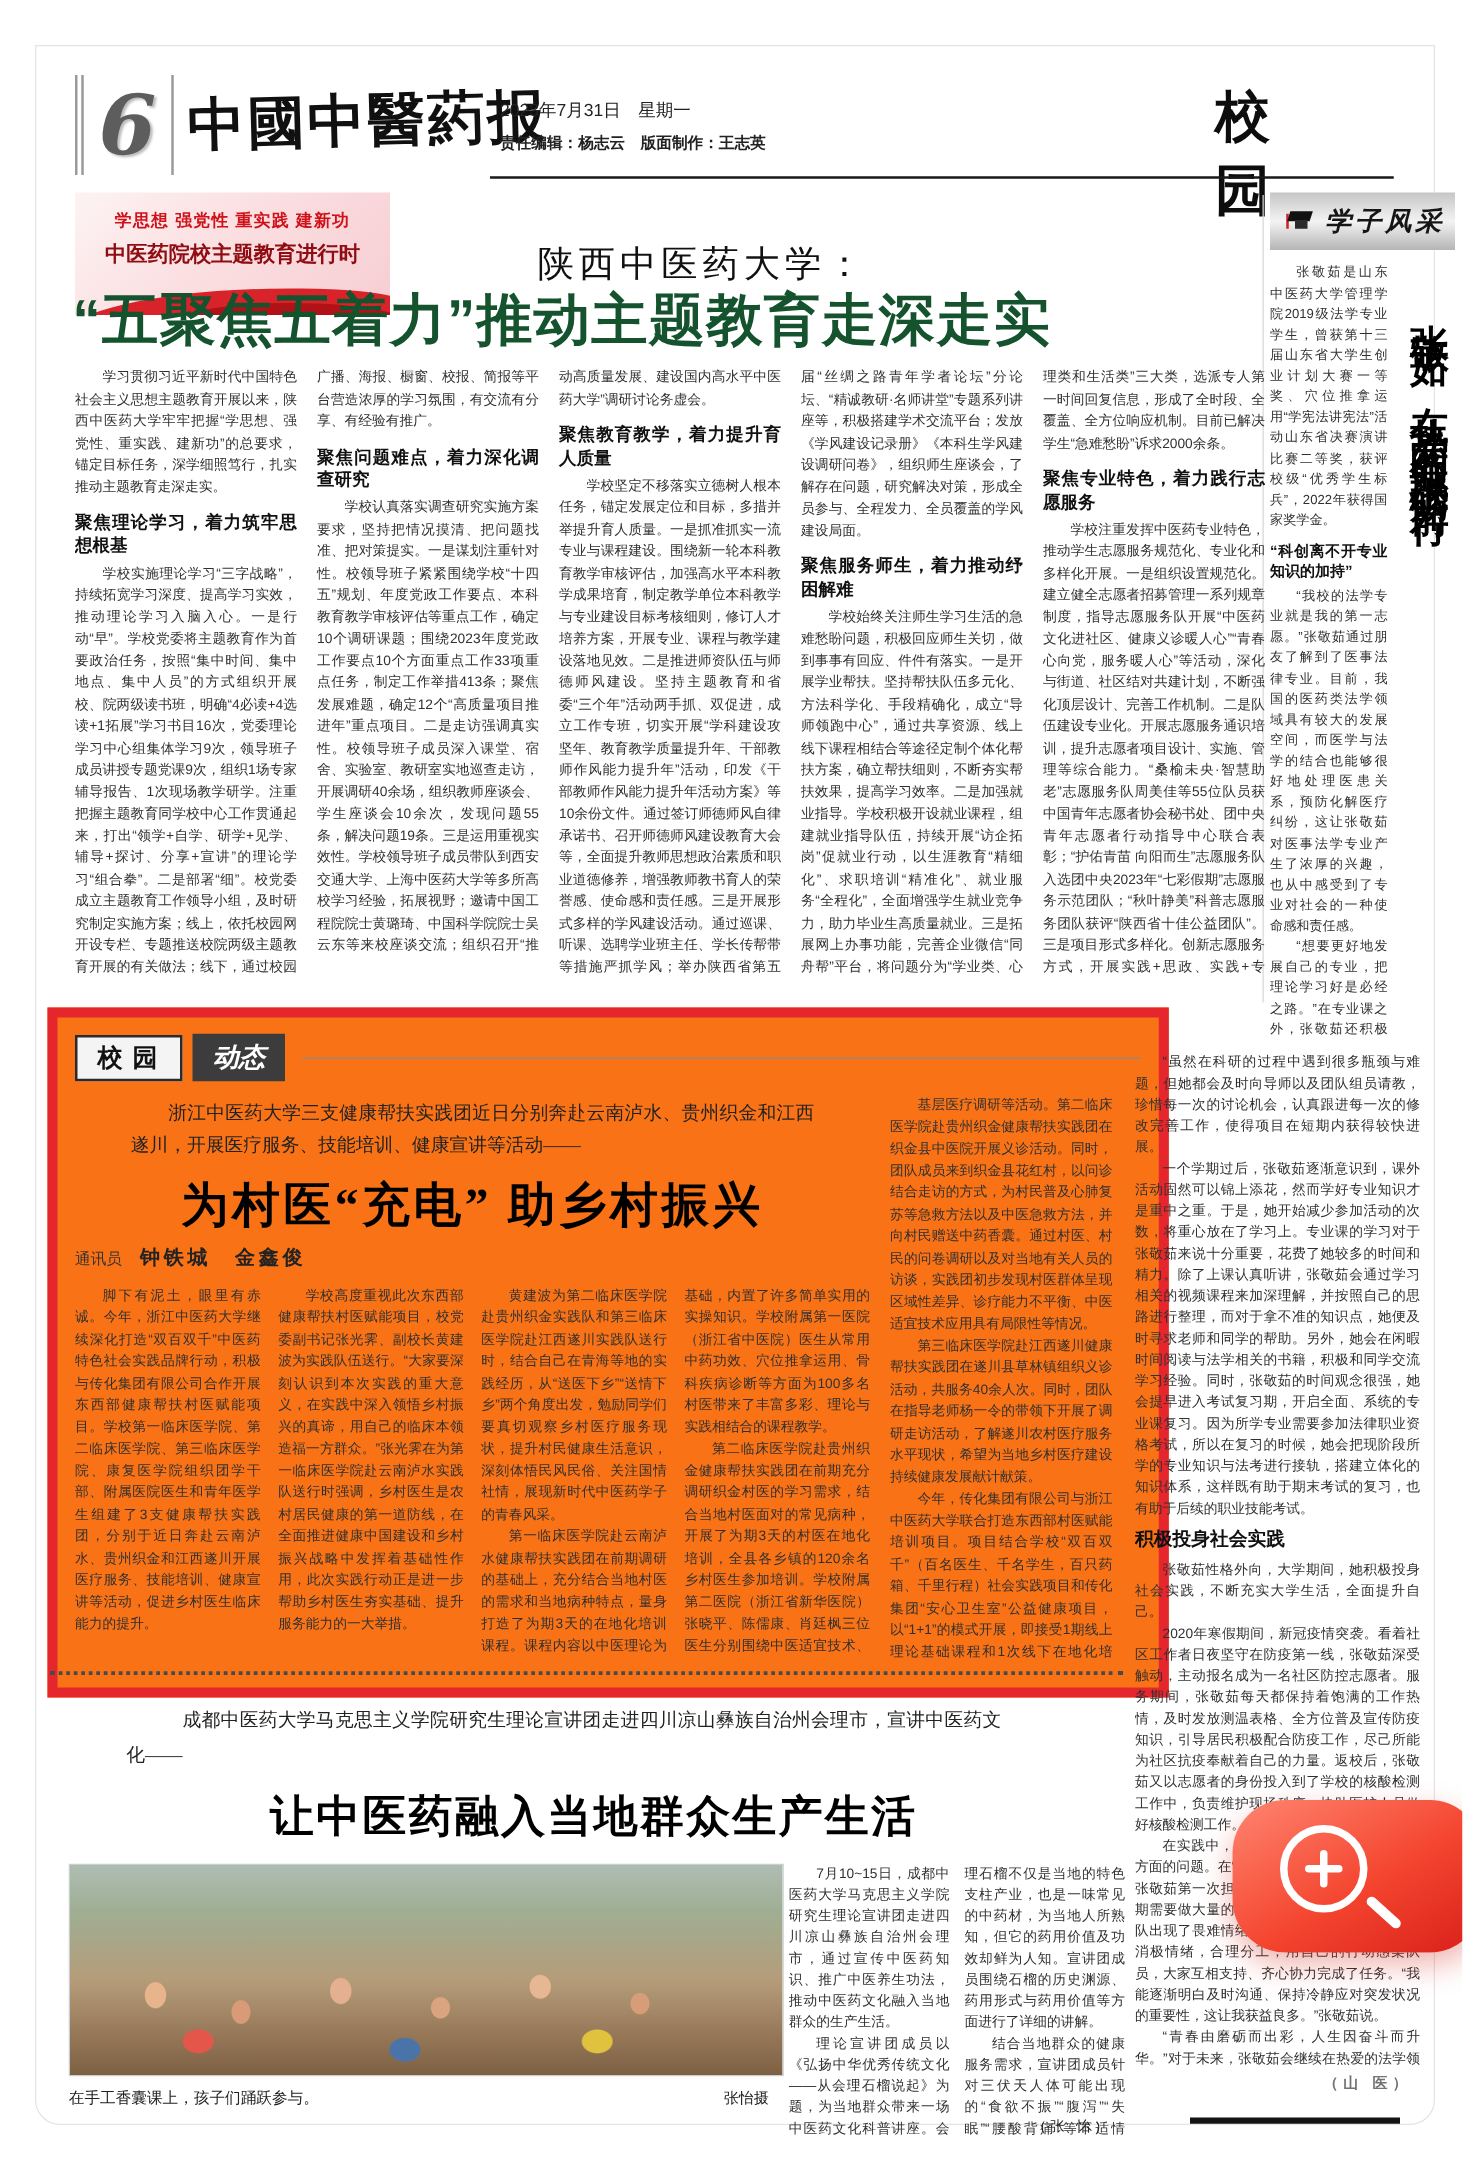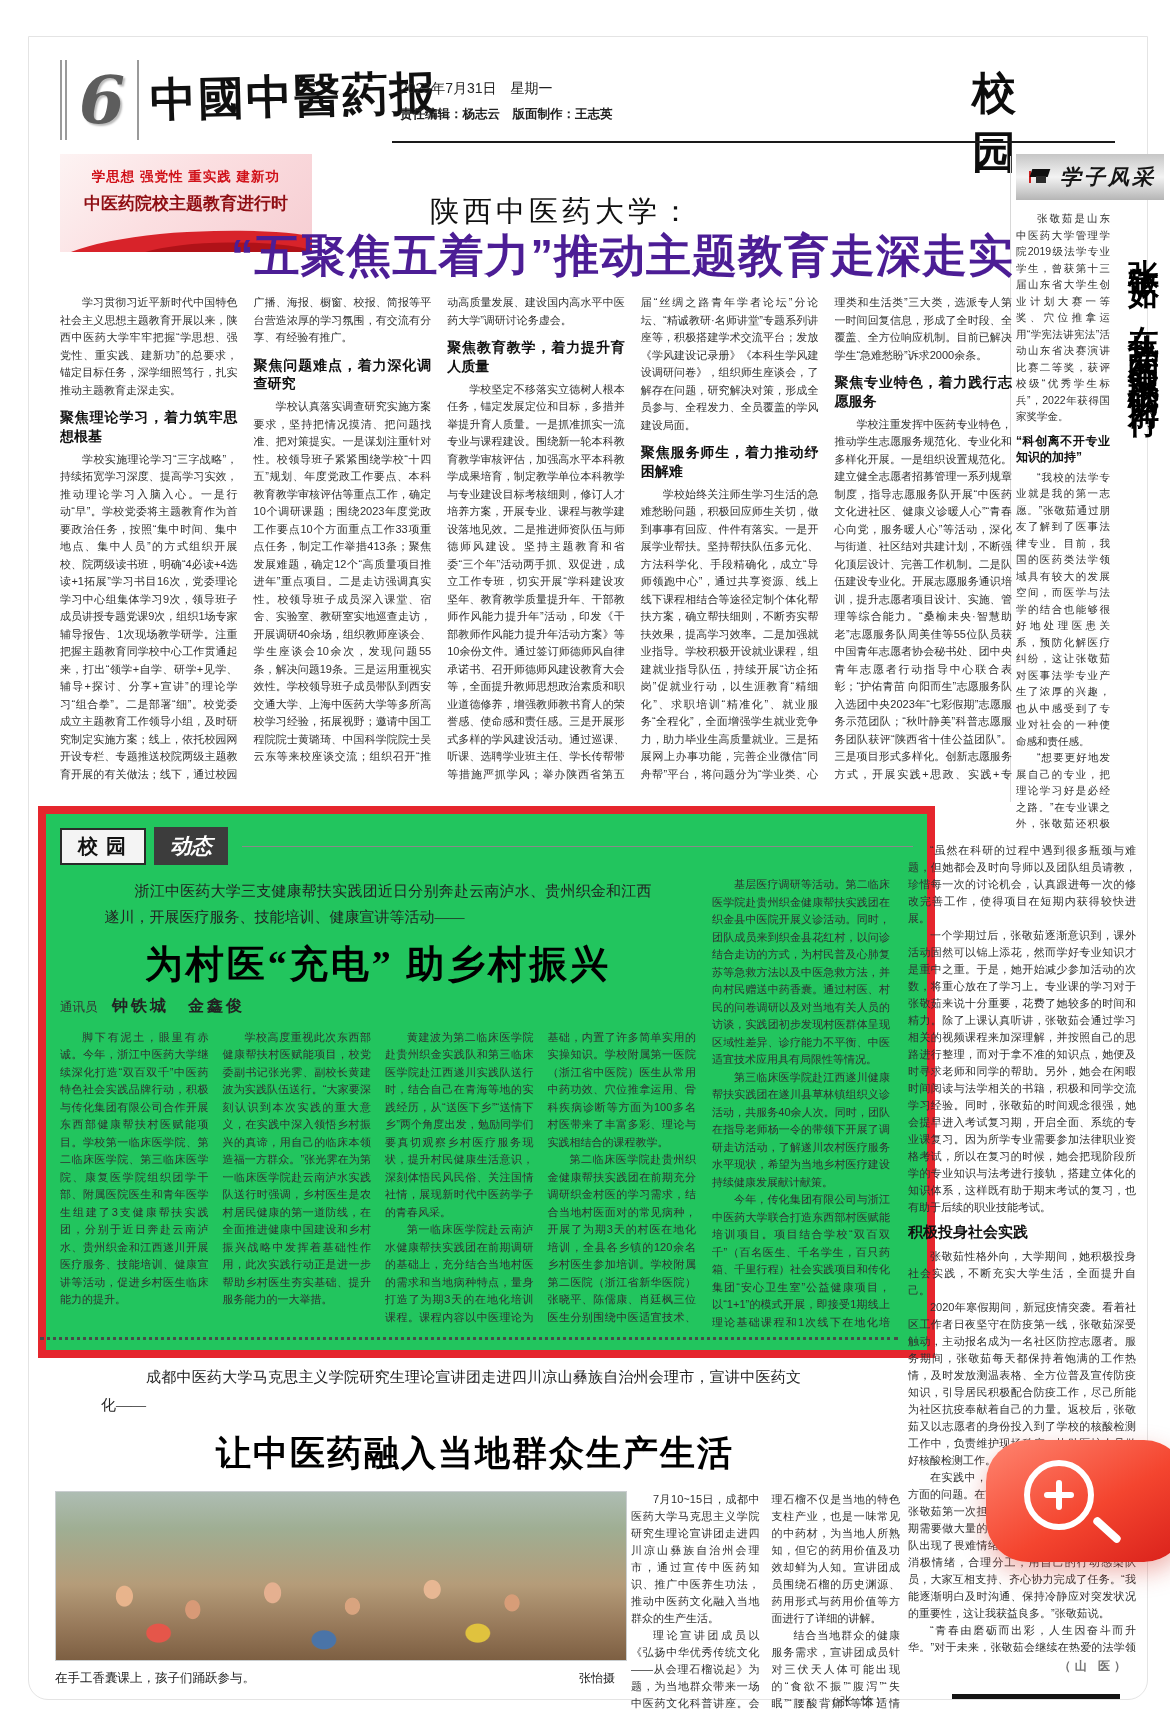--- a/index.html
+++ b/index.html
@@ -22,29 +22,29 @@
   
   .banner{left:60px;top:154px;width:252px;height:98px;overflow:hidden;
     background:linear-gradient(135deg,#fdf3f3,#fbdfe1 45%,#f6cdd2);}
   .banner .b1{margin:14px 8px 0;text-align:center;color:#d01119;font-weight:800;font-size:13.5px;letter-spacing:1px;}
   .banner .b2{margin:6px 4px 0;text-align:center;color:#8f0d12;font-weight:900;font-size:17px;}
   .banner .wave{position:absolute;bottom:-14px;left:-12px;width:280px;height:34px;
     background:#d8232a;border-radius:50% 50% 0 0/90% 60% 0 0;transform:rotate(-3deg);}
   .banner .wave2{position:absolute;bottom:-20px;right:-30px;width:220px;height:30px;
     background:#b01218;border-radius:60% 40% 0 0/100% 70% 0 0;transform:rotate(2deg);}
   .lead-kicker{left:312px;top:192px;width:500px;text-align:center;font-size:29px;letter-spacing:4px;color:#111;}
-  .lead-headline{left:58px;top:226px;width:956px;text-align:right;font-weight:900;
-    font-size:45px;letter-spacing:1px;color:#4c1d95;}
+  .lead-headline{left:58px;top:226px;width:956px;text-align:left;font-weight:900;
+    font-size:45px;letter-spacing:1px;color:#14532d;}
   .lead-body{left:60px;top:294px;width:952px;height:506px;overflow:hidden;
     column-count:5;column-gap:16px;font-size:11px;line-height:17.5px;text-align:justify;color:#303030;}
   .lead-body p,.flow p{margin:0;text-indent:2em;}
   .lead-body h4,.flow h4{margin:9px 0 5px;font-size:14px;font-weight:800;color:#111;text-indent:0;line-height:1.35;}
   
   .campus-box{left:38px;top:806px;width:853px;height:530px;border:8px solid #e5262d;
-    background:#22c55e;padding:6px 14px 0;}
+    background:#f97316;padding:6px 14px 0;}
   .kicker-row{display:flex;align-items:center;height:44px;margin-top:4px;}
   .tag1{border:2px solid #2a2a2a;font-size:20px;font-weight:700;letter-spacing:8px;
     padding:3px 10px 3px 16px;color:#111;background:#f4f4f4;}
   .tag2{background:#3c3c3c;color:#fff;font-size:21px;font-weight:700;font-style:italic;
     padding:5px 16px;margin-left:8px;font-family:"DejaVu Serif",serif;}
   .kicker-line{flex:1;height:1px;background:#8a8a8a;margin-left:14px;}
   .campus-content{display:flex;gap:16px;margin-top:8px;height:460px;}
   .campus-left{width:636px;}
   .campus-intro{width:86%;margin:2px auto 8px;font-size:15px;line-height:1.75;text-align:justify;
     text-indent:2em;color:#222;font-family:"Liberation Serif",serif;}

